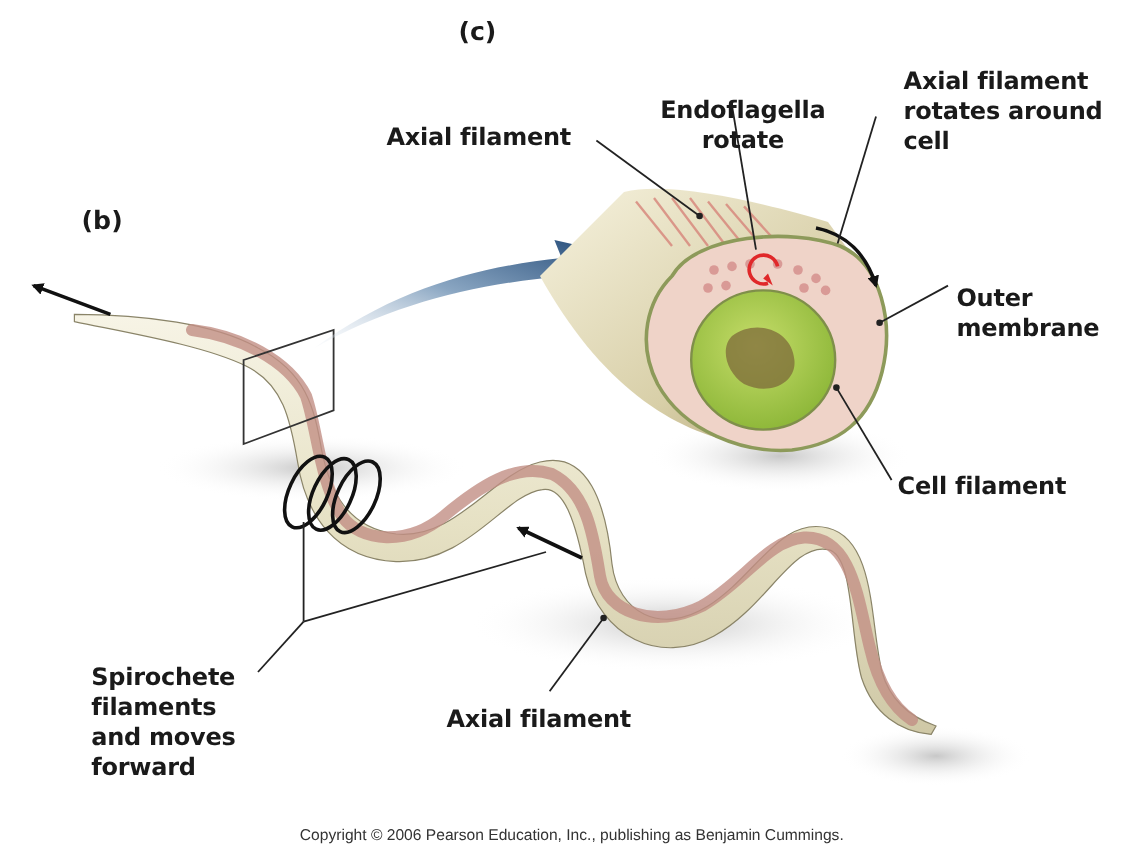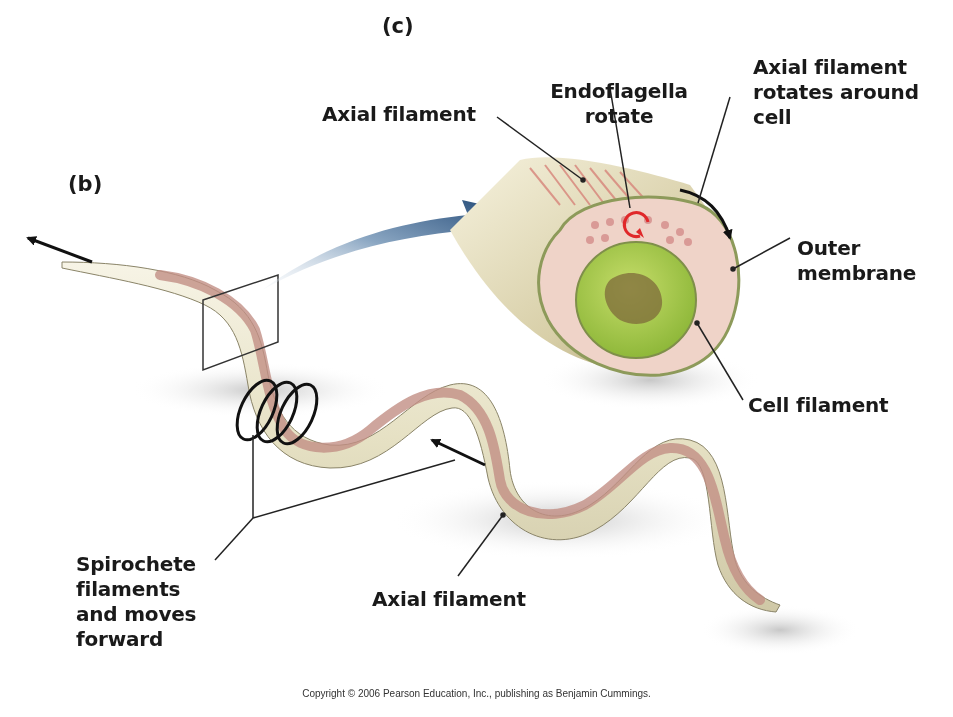--- a/index.html
+++ b/index.html
@@ -3,21 +3,21 @@
 <meta charset="utf-8">
 <style>
   html, body { margin: 0; padding: 0; background: #ffffff; }
   body { width: 953px; height: 717px; position: relative; overflow: hidden;
          font-family: "DejaVu Sans", "Liberation Sans", sans-serif; }
   #stage { position: absolute; left: 0; top: 0; width: 953px; height: 717px; }
   .label { position: absolute; font-weight: bold; color: #1a1a1a; font-size: 20px;
            line-height: 25px; white-space: pre-line; letter-spacing: -0.2px; }
   .panel { position: absolute; font-weight: bold; color: #1a1a1a; font-size: 21px; }
   .copyright { position: absolute; left: 0; width: 953px; top: 688px; text-align: center;
-               font-family: "Liberation Sans", sans-serif; font-size: 10px; color: #333; }
+               font-family: "Liberation Sans", sans-serif; font-size: 13px; color: #333; }
 </style>
 </head>
 <body>
 
 <svg id="stage" width="953" height="717" viewBox="0 0 953 717">
   <defs>
     <linearGradient id="bodyGrad" x1="0" y1="0" x2="0" y2="1">
       <stop offset="0" stop-color="#f7f4e6"></stop>
       <stop offset="0.5" stop-color="#e6e1c4"></stop>
       <stop offset="1" stop-color="#cfc8a6"></stop>

